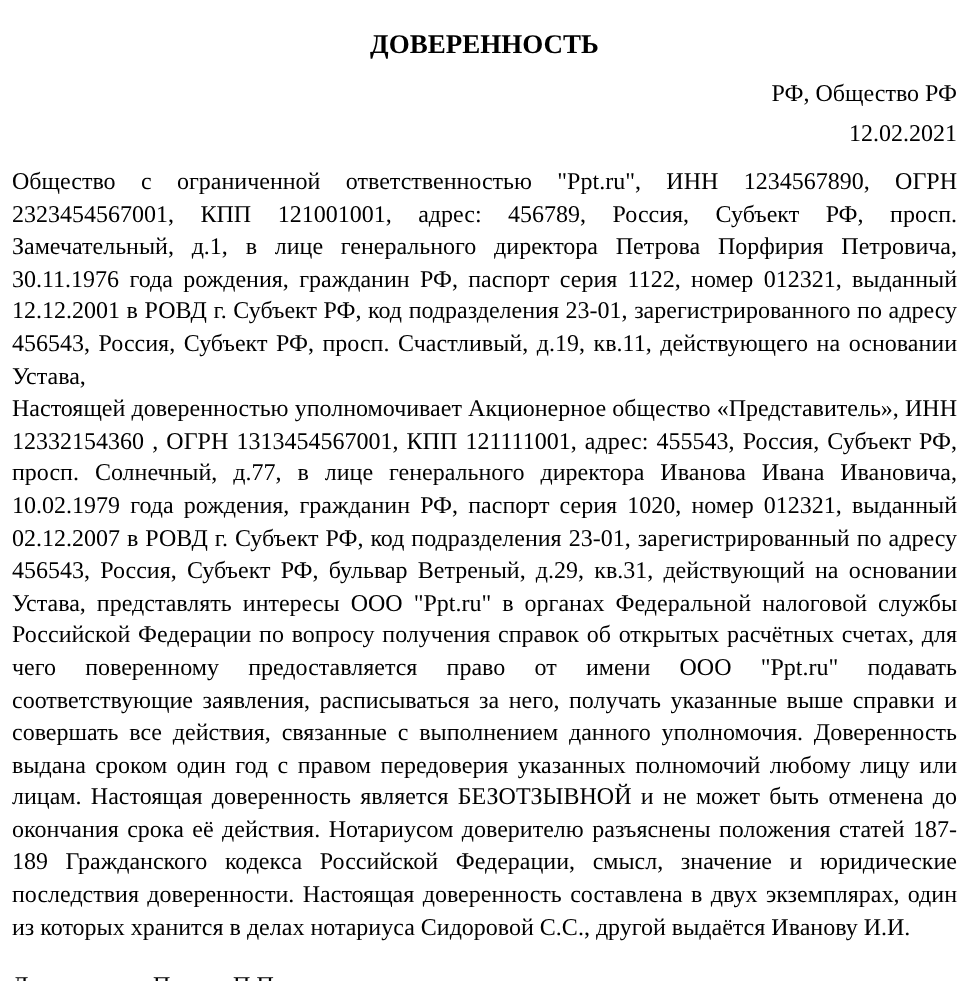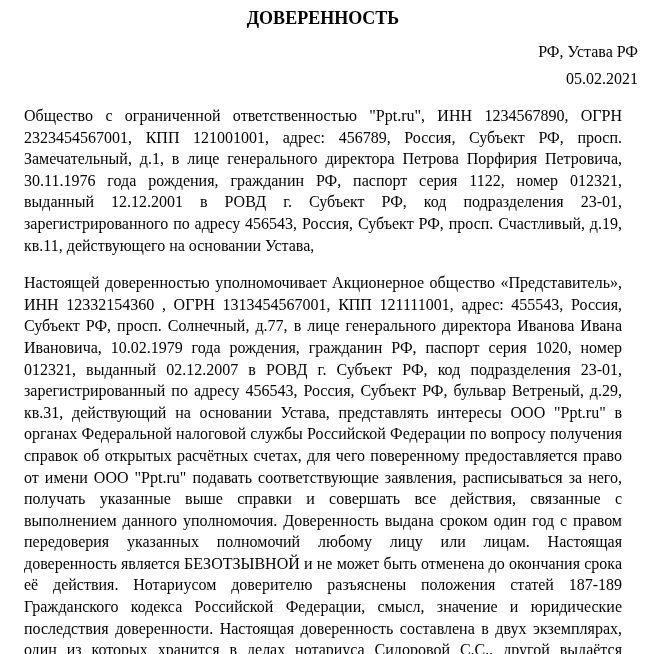--- a/index.html
+++ b/index.html
@@ -11,21 +11,21 @@
     width: 648px;
     height: 654px;
     overflow: hidden;
     color: #000000;
     font-family: "Liberation Serif", "DejaVu Serif", serif;
   }
   .page {
     box-sizing: border-box;
     width: 648px;
     height: 570px;
-    padding: 7px 10px 0 8px;
+    padding: 18px 10px 0 8px;
   }
   .doc-title {
     margin: 0;
     text-align: center;
     font-size: 18px;
     font-weight: bold;
     line-height: 22px;
   }
   .doc-place {
     margin-top: 12px;
@@ -38,21 +38,21 @@
     text-align: right;
     font-size: 16px;
     line-height: 21px;
   }
   .doc-body {
     margin-top: 11px;
     font-size: 16px;
     line-height: 21.6px;
   }
   .doc-body p {
-    margin: 16px;
+    margin: 0;
     text-align: justify;
   }
   .signatures {
     margin-top: 17px;
     font-size: 16px;
     line-height: 23px;
   }
   .sig-row {
     display: flex;
   }
@@ -64,23 +64,23 @@
     flex: 1 1 auto;
   }
 </style>
 </head>
 <body>
 
 <div class="page">
 
   <h1 class="doc-title">ДОВЕРЕННОСТЬ</h1>
 
-  <div class="doc-place">РФ, Устава РФ</div>
+  <div class="doc-place">РФ, Общество РФ</div>
 
-  <div class="doc-date">05.02.2021</div>
+  <div class="doc-date">12.02.2021</div>
 
   <div class="doc-body">
     <p>Общество с ограниченной ответственностью "Ppt.ru", ИНН 1234567890, ОГРН 2323454567001, КПП 121001001, адрес: 456789, Россия, Субъект РФ, просп. Замечательный, д.1, в лице генерального директора Петрова Порфирия Петровича, 30.11.1976 года рождения, гражданин РФ, паспорт серия 1122, номер 012321, выданный 12.12.2001 в РОВД г. Субъект РФ, код подразделения 23-01, зарегистрированного по адресу 456543, Россия, Субъект РФ, просп. Счастливый, д.19, кв.11, действующего на основании Устава,</p>
     <p>Настоящей доверенностью уполномочивает Акционерное общество «Представитель», ИНН 12332154360 , ОГРН 1313454567001, КПП 121111001, адрес: 455543, Россия, Субъект РФ, просп. Солнечный, д.77, в лице генерального директора Иванова Ивана Ивановича, 10.02.1979 года рождения, гражданин РФ, паспорт серия 1020, номер 012321, выданный 02.12.2007 в РОВД г. Субъект РФ, код подразделения 23-01, зарегистрированный по адресу 456543, Россия, Субъект РФ, бульвар Ветреный, д.29, кв.31, действующий на основании Устава, представлять интересы ООО "Ppt.ru" в органах Федеральной налоговой службы Российской Федерации по вопросу получения справок об открытых расчётных счетах, для чего поверенному предоставляется право от имени ООО "Ppt.ru" подавать соответствующие заявления, расписываться за него, получать указанные выше справки и совершать все действия, связанные с выполнением данного уполномочия. Доверенность выдана сроком один год с правом передоверия указанных полномочий любому лицу или лицам. Настоящая доверенность является БЕЗОТЗЫВНОЙ и не может быть отменена до окончания срока её действия. Нотариусом доверителю разъяснены положения статей 187-189 Гражданского кодекса Российской Федерации, смысл, значение и юридические последствия доверенности. Настоящая доверенность составлена в двух экземплярах, один из которых хранится в делах нотариуса Сидоровой С.С., другой выдаётся Иванову И.И.</p>
   </div>
 
   <div class="signatures">
     <div class="sig-row">
       <span class="sig-role">Доверитель</span>
       <span class="sig-name">Петров П.П.</span>

